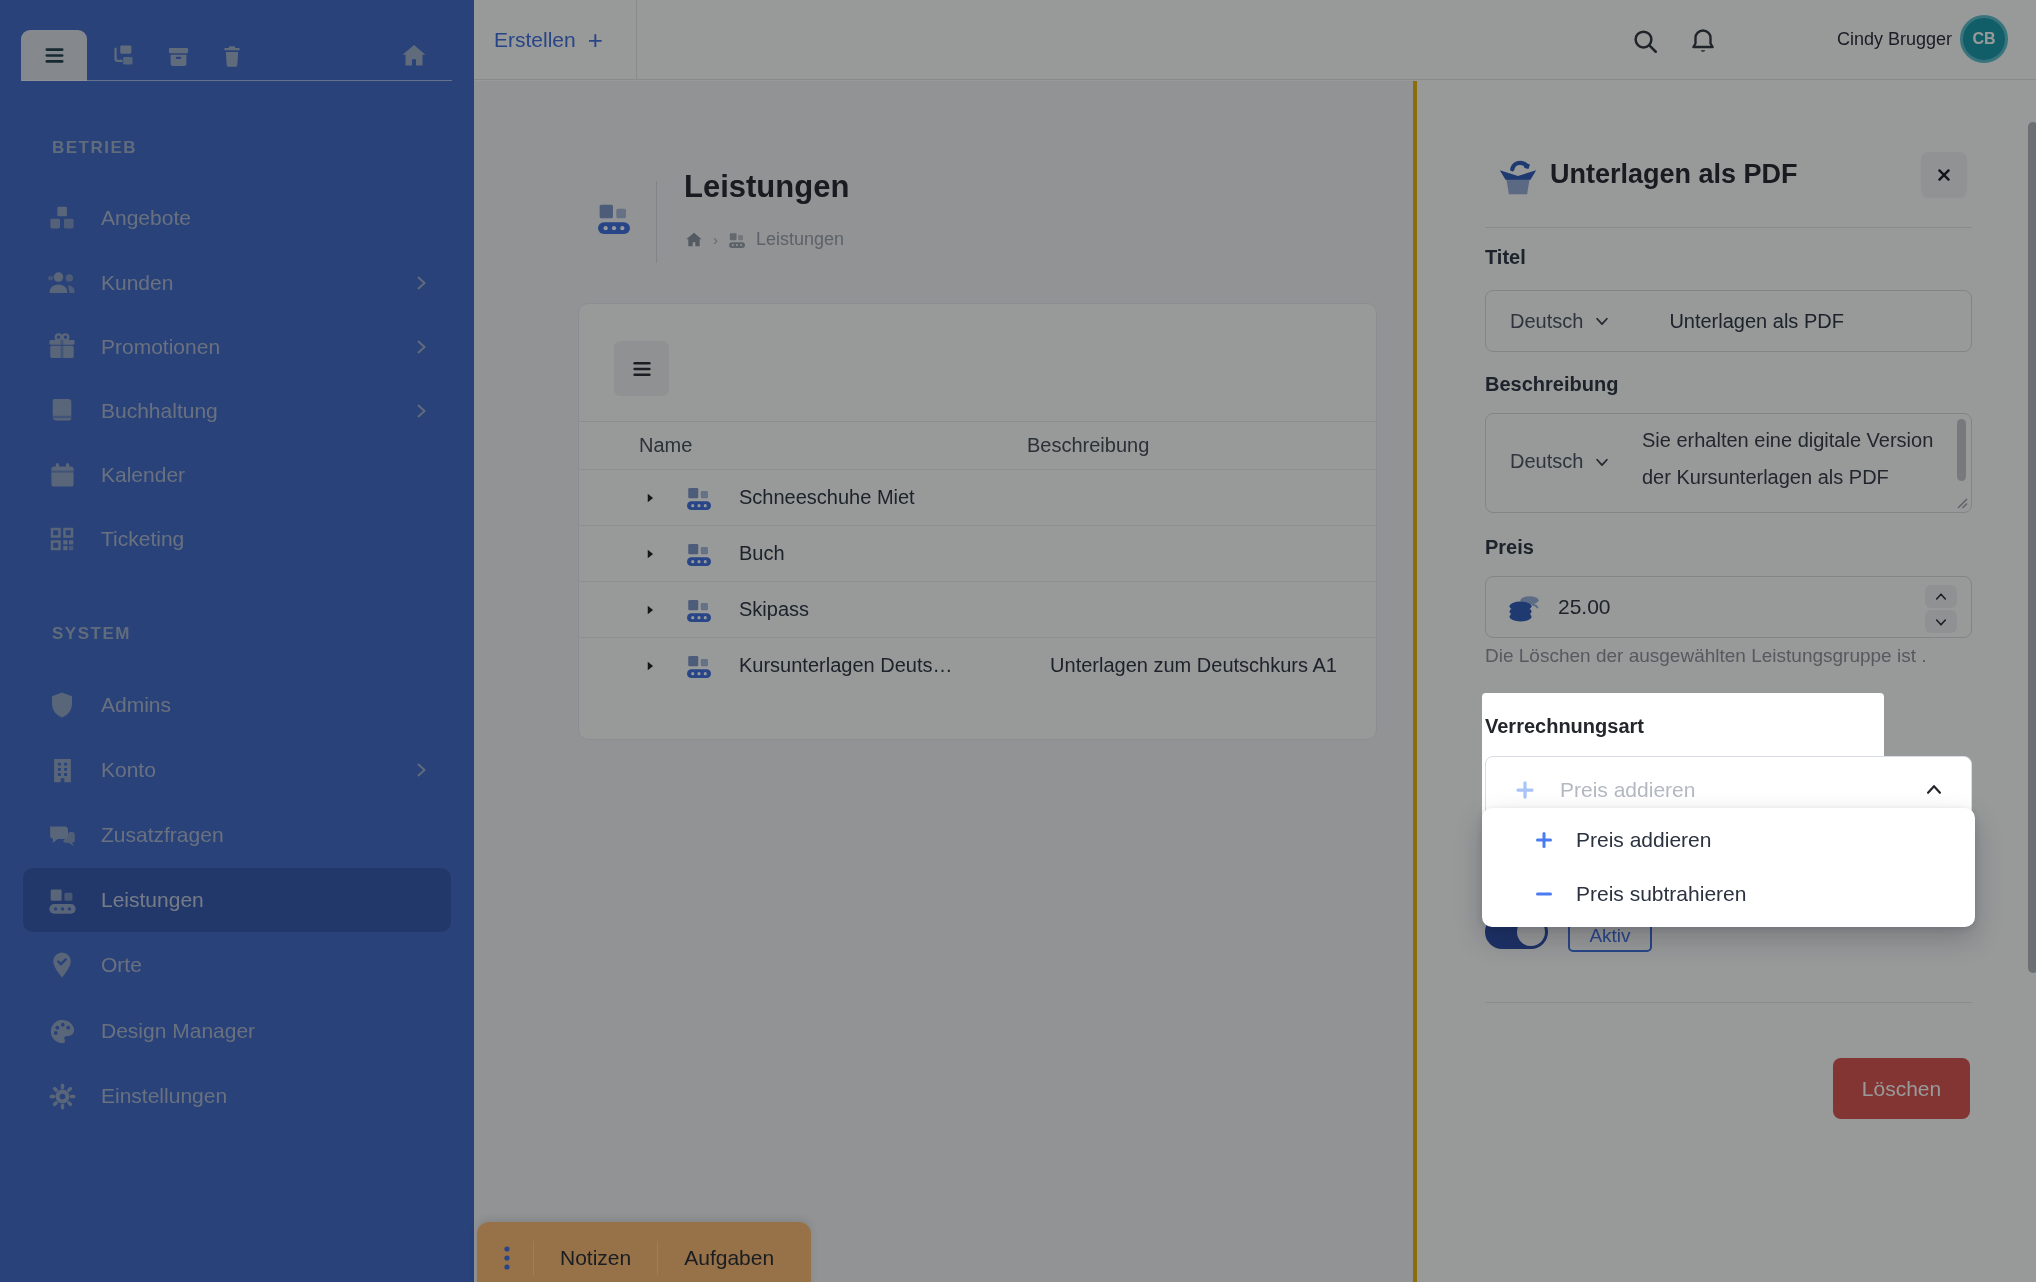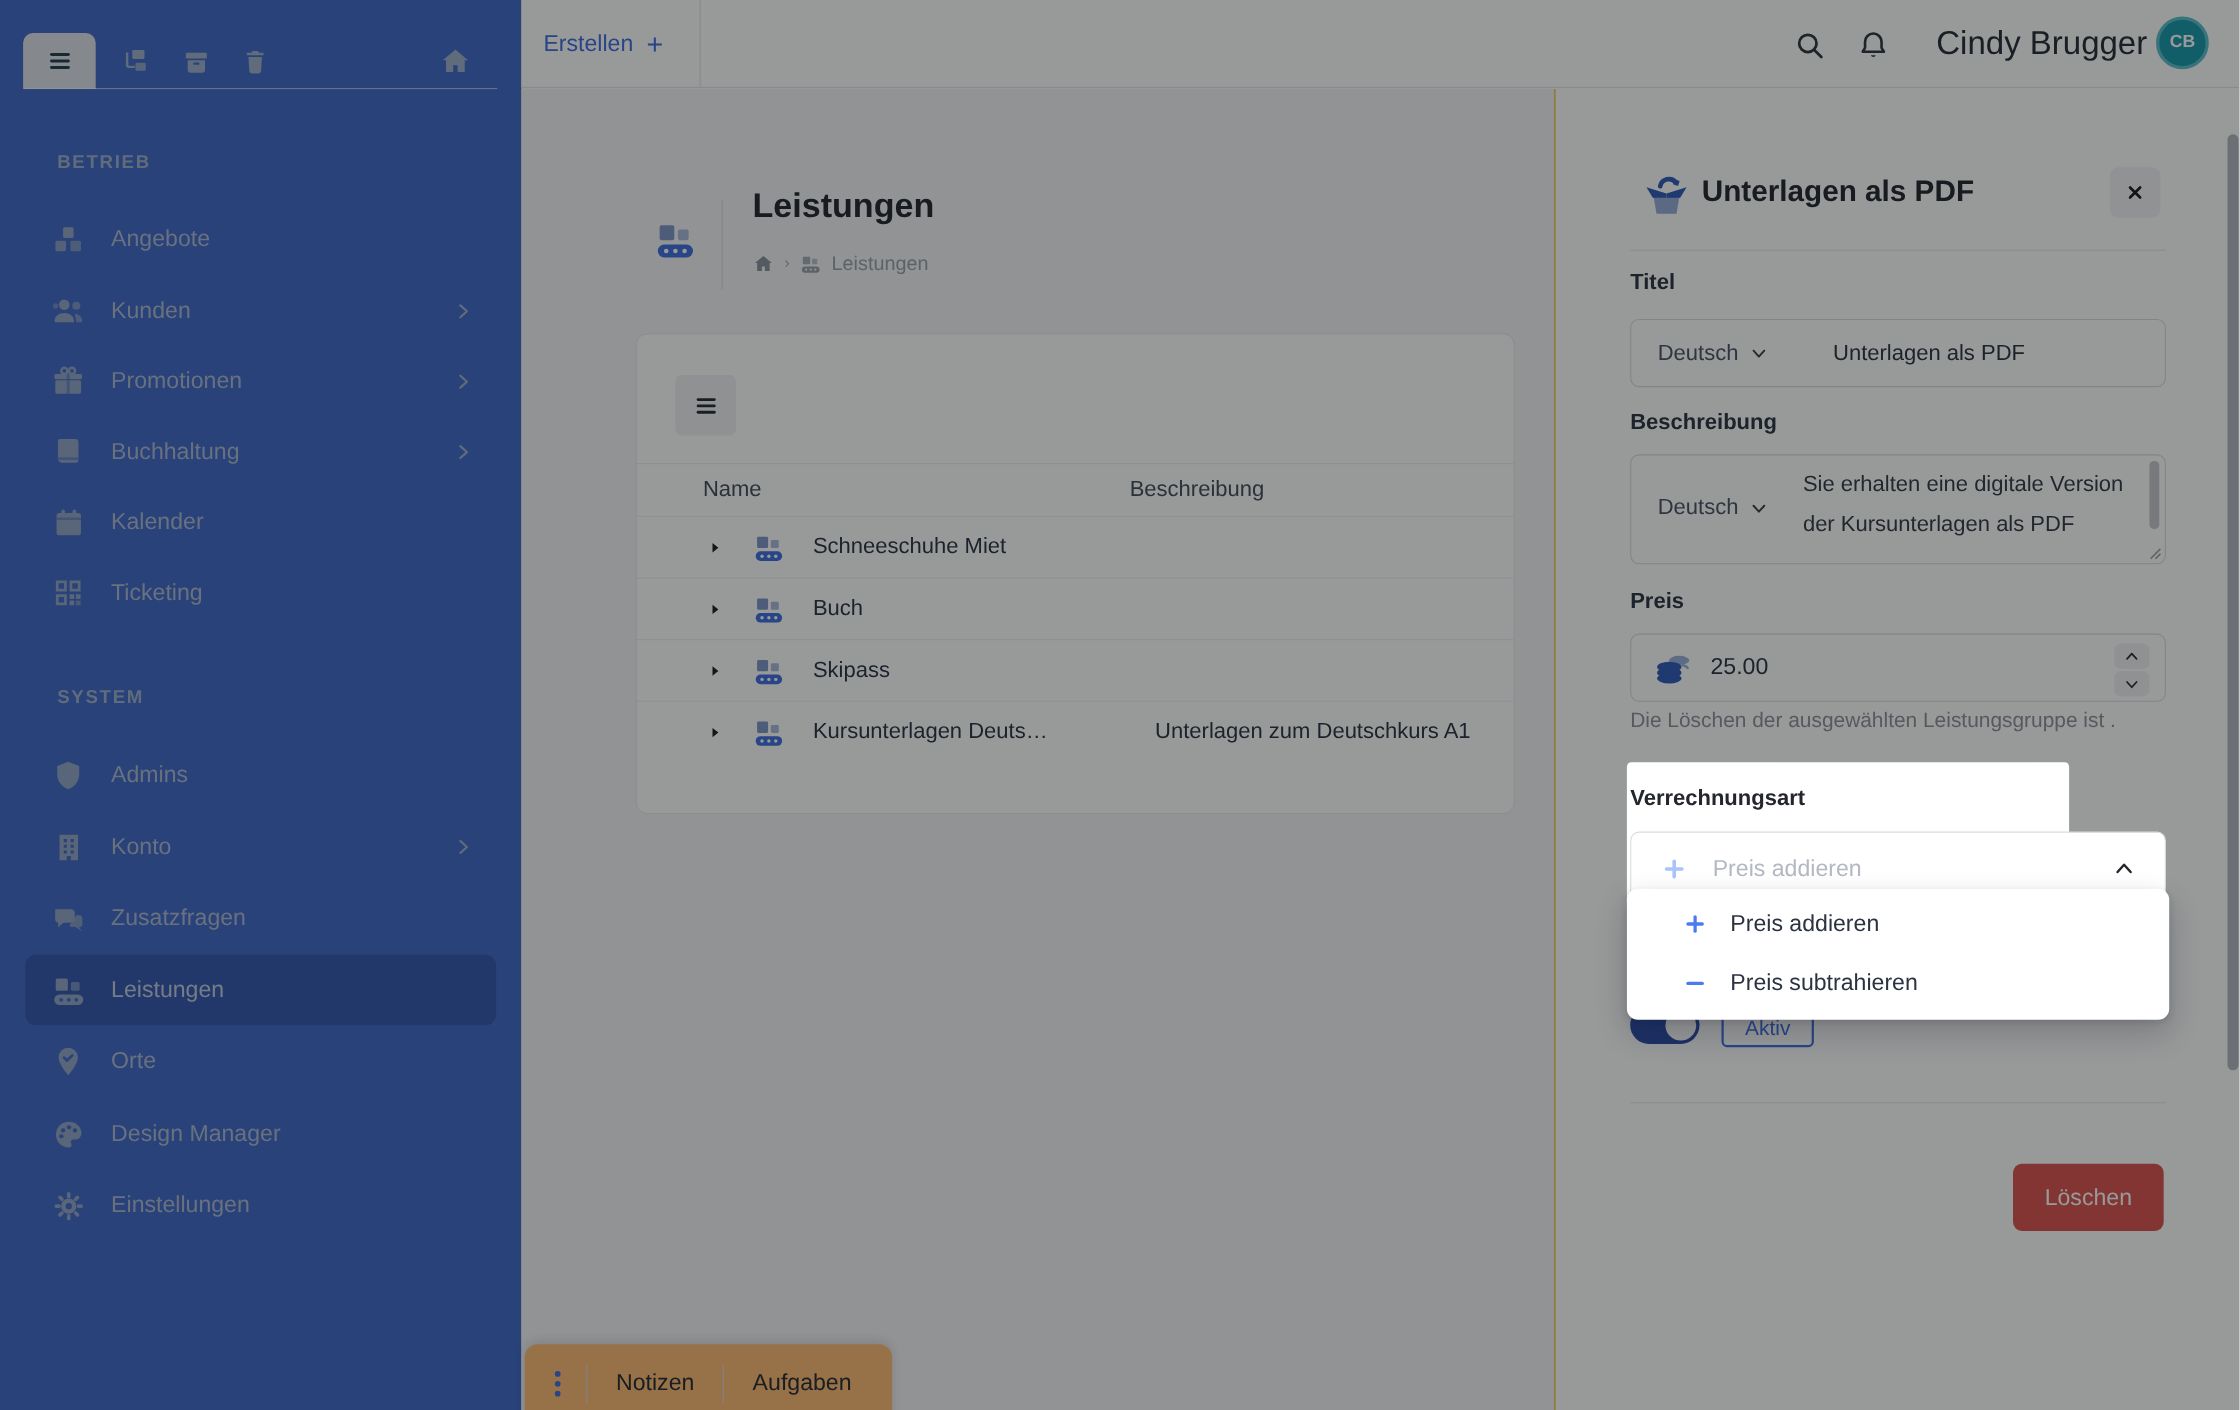--- a/index.html
+++ b/index.html
@@ -23,21 +23,21 @@
   .sb-item .slabel{margin-left:22px;color:#aebad2;font-size:21px;}
   .sb-item .schev{margin-left:auto;margin-right:20px;width:20px;height:20px;color:#9fb0cc;}
   .sb-item.selected{background:#3457ae;height:64px;}
 
   
   #topbar{left:474px;top:0;width:1562px;height:80px;background:#fff;border-bottom:1px solid #e3e5e9;}
   #create-tab{left:0;top:0;width:163px;height:79px;border-right:1px solid #e3e5e9;display:flex;align-items:center;
     padding-left:20px;color:#3f6fe0;font-size:21px;cursor:pointer;}
   #create-tab .plus{margin-left:12px;font-size:26px;font-weight:400;line-height:20px;}
   .tb-icon{top:26px;width:30px;height:30px;color:#30363f;cursor:pointer;}
-  #user-name{right:84px;top:0;height:79px;display:flex;align-items:center;font-size:30px;color:#272e3a;cursor:pointer;}
+  #user-name{right:84px;top:0;height:79px;display:flex;align-items:center;font-size:18px;color:#272e3a;cursor:pointer;}
   #avatar{right:28px;top:15px;width:48px;height:48px;border-radius:50%;background:#1799ad;border:3px solid #5cc0cf;
     display:flex;align-items:center;justify-content:center;color:#fff;font-size:16px;font-weight:bold;cursor:pointer;}
 
   
   #main{left:474px;top:81px;width:939px;height:1201px;background:#f4f5f7;}
   #title-icon{left:120px;top:117px;width:40px;height:40px;}
   #title-vline{left:182px;top:100px;width:1px;height:82px;background:#d9dce2;}
   #page-title{left:210px;top:88px;font-size:31px;font-weight:600;color:#23272e;}
   #breadcrumb{left:210px;top:148px;display:flex;align-items:center;gap:9px;color:#98a0ac;font-size:18px;}
   #breadcrumb .bicon{width:20px;height:20px;color:#8a93a0;}
@@ -51,21 +51,21 @@
   .col-name{padding-left:60px;width:448px;}
   .trow{left:0;width:100%;height:56px;border-top:1px solid #eceef2;display:flex;align-items:center;font-size:20px;color:#2b3443;cursor:pointer;}
   .trow .caret{width:16px;height:16px;margin-left:63px;color:#1c1f24;cursor:pointer;flex:0 0 auto;}
   .trow .rico{width:30px;height:30px;margin-left:26px;flex:0 0 auto;}
   .trow .rname{margin-left:25px;width:315px;white-space:nowrap;overflow:hidden;}
   .trow .rdesc{width:330px;}
 
   #expander{left:1368px;top:610px;width:44px;height:54px;display:flex;align-items:center;justify-content:center;cursor:pointer;color:#121418;}
 
   
-  #panel{left:1413px;top:81px;width:623px;height:1201px;background:#fff;border-left:1px solid #eab308;}
+  #panel{left:1413px;top:81px;width:623px;height:1201px;background:#fff;border-left:4px solid #eab308;}
   #panel-icon{left:78px;top:74px;width:46px;height:42px;}
   #panel-title{left:133px;top:78px;font-size:27px;font-weight:600;color:#23272e;}
   #panel-close{left:504px;top:71px;width:46px;height:46px;background:#f2f3f5;border-radius:8px;display:flex;
     align-items:center;justify-content:center;color:#1a1d22;cursor:pointer;}
   .pdivider{left:68px;width:487px;height:1px;background:#e6e8ec;}
   .plabel{left:68px;font-size:20px;font-weight:600;color:#2b3443;}
   .pfield{left:68px;width:487px;background:#fff;border:1px solid #d9dce2;border-radius:8px;}
   .lang-wrap{display:flex;align-items:center;gap:10px;color:#4a5363;font-size:20px;cursor:pointer;}
   .lang-wrap .lchev{width:18px;height:18px;color:#3c434e;}
 

